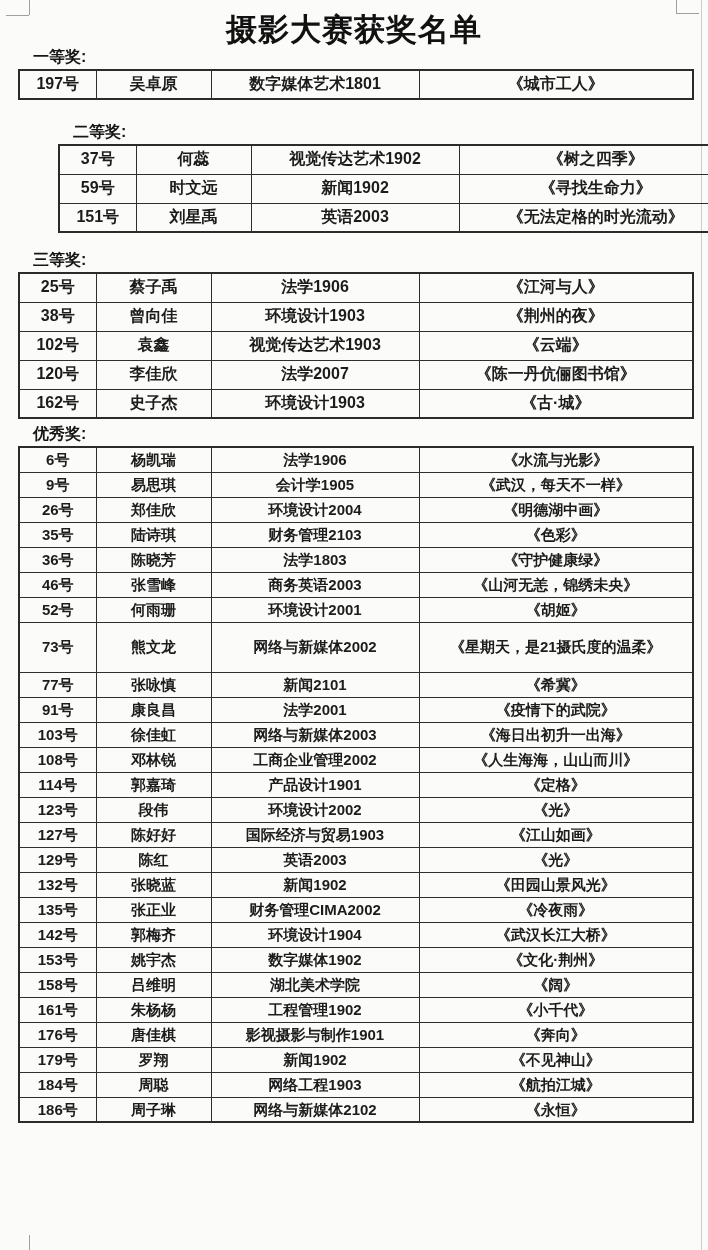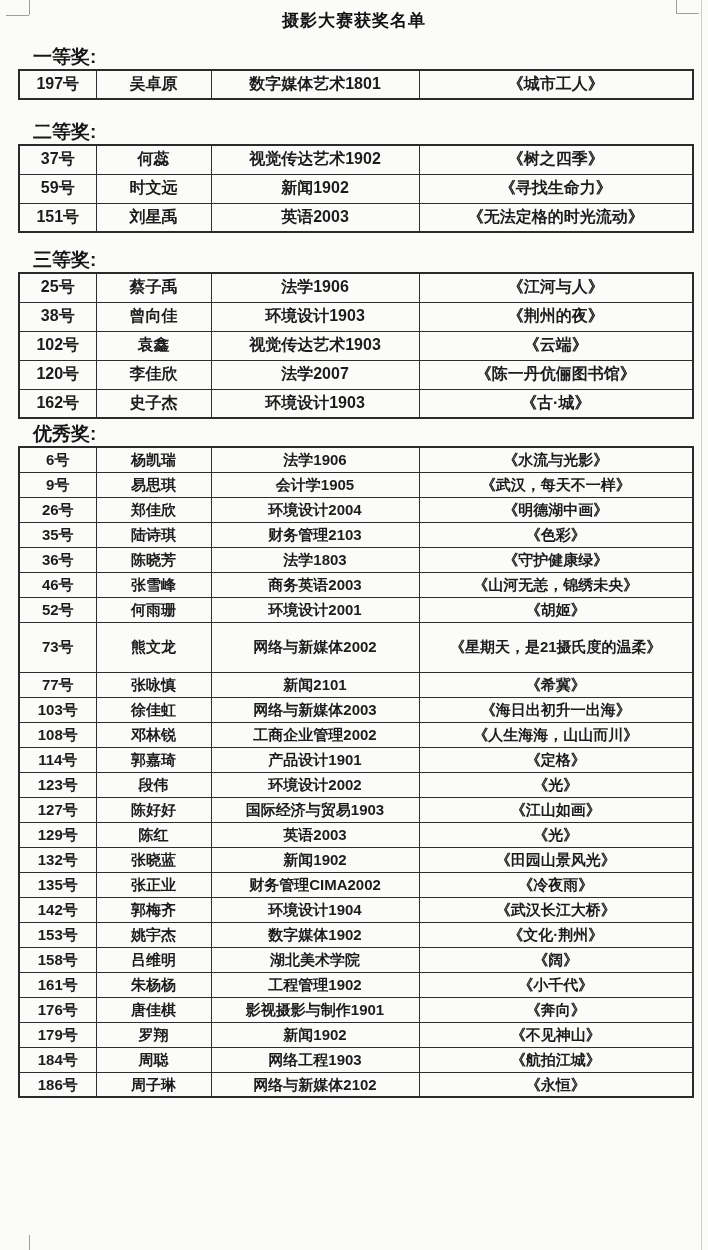--- a/index.html
+++ b/index.html
@@ -8,33 +8,33 @@
     background: #fbfbfa;
     font-family: "Liberation Sans", "DejaVu Sans", sans-serif;
     color: #1c1c1c;
     overflow: hidden;
     position: relative;
   }
   .doc-title {
     padding-top: 9px;
     height: 41px;
     text-align: center;
-    font-size: 17px;
+    font-size: 31px;
     font-weight: 700;
     color: #111;
     letter-spacing: 1px;
   }
   #sections { position: relative; }
   .section { margin-top: 6px; }
-  #sections .section:nth-child(2) { margin-top: 22px; }
+  #sections .section:nth-child(2) { margin-top: 22px; padding-left: 40px; }
   #sections .section:nth-child(3) { margin-top: 17px; }
   #sections .section:nth-child(4) { margin-top: 5px; }
   .sec-label {
     margin: 0 0 3px 33px;
-    font-size: 19px;
+    font-size: 16px;
     font-weight: 700;
     line-height: 19px;
     color: #161616;
   }
   table.award {
     margin-left: 18px;
     width: 674px;
     border-collapse: collapse;
     table-layout: fixed;
     border: 2px solid #2b2b2b;
@@ -221,20 +221,26 @@
             <td>网络与新媒体2002</td>
             <td class="wrap-narrow">《星期天，是21摄氏度的温柔》</td>
           </tr>
           <tr>
             <td>77号</td>
             <td>张咏慎</td>
             <td>新闻2101</td>
             <td>《希冀》</td>
           </tr>
           <tr>
+            <td>91号</td>
+            <td>康良昌</td>
+            <td>法学2001</td>
+            <td>《疫情下的武院》</td>
+          </tr>
+          <tr>
             <td>103号</td>
             <td>徐佳虹</td>
             <td>网络与新媒体2003</td>
             <td>《海日出初升一出海》</td>
           </tr>
           <tr>
             <td>108号</td>
             <td>邓林锐</td>
             <td>工商企业管理2002</td>
             <td>《人生海海，山山而川》</td>

